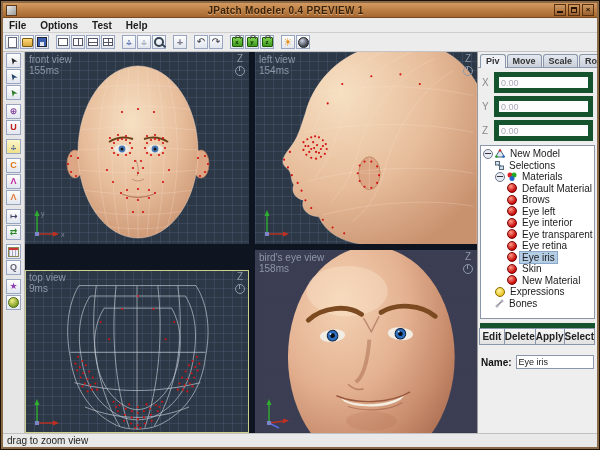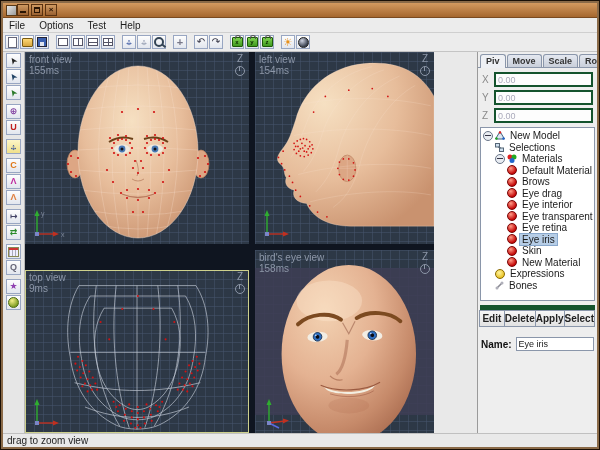--- a/index.html
+++ b/index.html
@@ -16,21 +16,21 @@
   .win-btns{display:flex;gap:2px;}
   .win-btn{width:10px;height:10px;background:linear-gradient(#cf9a62,#9a6030);border:1px solid #5a3210;position:relative;}
   .win-btn i{position:absolute;inset:0;}
   .wb-min i{border-bottom:2px solid #2a1504;margin:2px;}
   .wb-max i{border:1px solid #2a1504;margin:2px;border-top-width:2px;}
   .wb-close i{margin:1px;color:#2a1504;font-style:normal;font-size:8px;line-height:8px;text-align:center;font-weight:bold;}
   .wb-close i:before{content:"×";}
 
   
   .menubar{height:14px;flex:0 0 14px;background:#ececec;border-bottom:1px solid #cfcfcf;display:flex;align-items:center;gap:14px;padding:0 6px;}
-  .menu-item{font-size:10px;font-weight:400;color:#1c1c1c;cursor:default;}
+  .menu-item{font-size:10px;font-weight:700;color:#1c1c1c;cursor:default;}
 
   
   .toolbar{height:18px;flex:0 0 18px;background:#ececec;border-bottom:1px solid #c4c4c4;display:flex;align-items:center;padding:0 2px;gap:1px;}
   .tb-gap{width:5px;flex:0 0 5px;}
   .tb-btn{width:14px;height:14px;flex:0 0 14px;background:linear-gradient(#fdfdfd,#e2e6ee);border:1px solid #98a6c2;
     display:flex;align-items:center;justify-content:center;position:relative;box-sizing:border-box;}
   .tb-btn .g{font-size:10px;line-height:10px;color:#334;}
   .ic-page{width:7px;height:9px;background:#fff;border:1px solid #667;}
   .ic-folder{width:9px;height:7px;background:linear-gradient(#ffd977,#d9a73f);border:1px solid #7a5a10;border-radius:1px;}
   .ic-floppy{width:8px;height:8px;background:#3a5fae;border:1px solid #223;position:relative;}
@@ -72,29 +72,29 @@
     background-size:9px 9px;}
   .vp.active{outline:1px solid #cdd08c;outline-offset:-1px;margin-top:20px;}
   .vp-label{position:absolute;top:2px;left:4px;z-index:3;font-size:10px;line-height:11px;color:#8d97a8;}
   .vp-tr{position:absolute;top:2px;right:4px;z-index:3;text-align:center;color:#8d97a8;font-size:10px;line-height:10px;}
   .knob{width:8px;height:8px;border:1px solid #8d97a8;border-radius:50%;margin:2px auto 0;position:relative;}
   .knob:after{content:"";position:absolute;left:3px;top:0;width:1px;height:4px;background:#8d97a8;}
   .scene{position:absolute;inset:0;width:100%;height:100%;z-index:1;}
   .axis{position:absolute;left:6px;bottom:4px;z-index:3;}
 
   
-  .rpanel{width:119px;flex:0 0 119px;background:#eeeeee;border-left:1px solid #9a9a9a;display:flex;flex-direction:column;font-size:10px;margin-left:43px;}
+  .rpanel{width:119px;flex:0 0 119px;background:#eeeeee;border-left:1px solid #9a9a9a;display:flex;flex-direction:column;font-size:10px;}
   .tabs{display:flex;align-items:flex-end;height:15px;flex:0 0 15px;border-bottom:1px solid #8a96aa;padding-left:2px;gap:1px;}
   .tab{border:1px solid #8a96aa;border-bottom:none;border-radius:3px 3px 0 0;background:linear-gradient(#e4e8f0,#c9cfda);
     font-size:9px;font-weight:bold;color:#333;padding:1px 5px 1px 5px;line-height:10px;}
   .tab.active{background:#eef0f4;position:relative;top:1px;padding-bottom:2px;}
   .fields{padding:4px 4px 3px 4px;display:flex;flex-direction:column;gap:3px;}
   .frow{display:flex;align-items:center;gap:4px;}
   .frow label{width:8px;color:#8a8a8a;font-size:10px;}
-  .frow input{flex:1;min-width:0;height:11px;border:2px solid #14532d;background:#fdfdfd;color:#aab;font-size:9px;padding:0 2px;}
+  .frow input{flex:1;min-width:0;height:11px;border:5px solid #14532d;background:#fdfdfd;color:#aab;font-size:9px;padding:0 2px;}
   .treebox{margin:1px 2px;border:1px solid #8a96aa;background:#fff;flex:0 0 170px;overflow:hidden;padding:2px 0 0 2px;}
   .trow{display:flex;align-items:center;height:11.5px;white-space:nowrap;}
   .trow .lbl{font-size:10px;color:#1a1a1a;padding:0 2px;line-height:11px;}
   .trow.sel .lbl{background:#b6cde6;outline:1px solid #89a8cc;}
   .handle{width:8px;height:8px;flex:0 0 8px;border:1px solid #6a7688;border-radius:50%;position:relative;margin-right:2px;background:#e8ecf2;}
   .handle:after{content:"";position:absolute;left:1px;right:1px;top:3px;height:1px;background:#334;}
   .ticon{flex:0 0 auto;margin-right:3px;display:inline-flex;}
   .mat-ball{width:8px;height:8px;border-radius:50%;background:radial-gradient(circle at 35% 30%,#ff9a86,#c40808 70%);border:1px solid #7a0404;}
   .smiley{width:8px;height:8px;border-radius:50%;background:radial-gradient(circle at 40% 35%,#fff4a0,#e8c020 75%);border:1px solid #8a6a00;}
   .d1{padding-left:12px;} .d2{padding-left:24px;}
@@ -111,20 +111,21 @@
   .status-text{font-size:10px;color:#222;}
 </style>
 </head>
 <body>
 
 <div class="window">
  <div class="win-inner">
 
   <div class="titlebar">
     <div class="title-icon"></div>
+    <div class="title-text">JPatch Modeler 0.4 PREVIEW 1</div>
     <div class="win-btns">
       <div class="win-btn wb-min">
             <i></i>
           </div>
       <div class="win-btn wb-max">
             <i></i>
           </div>
       <div class="win-btn wb-close">
             <i></i>
           </div>
@@ -702,21 +703,21 @@
         <div class="trow d2">
               <span class="ticon mat-ball"></span>
               <span class="lbl">Default Material</span>
             </div>
         <div class="trow d2">
               <span class="ticon mat-ball"></span>
               <span class="lbl">Brows</span>
             </div>
         <div class="trow d2">
               <span class="ticon mat-ball"></span>
-              <span class="lbl">Eye drag</span>
+              <span class="lbl">Eye left</span>
             </div>
         <div class="trow d2">
               <span class="ticon mat-ball"></span>
               <span class="lbl">Eye interior</span>
             </div>
         <div class="trow d2">
               <span class="ticon mat-ball"></span>
               <span class="lbl">Eye transparent</span>
             </div>
         <div class="trow d2">

